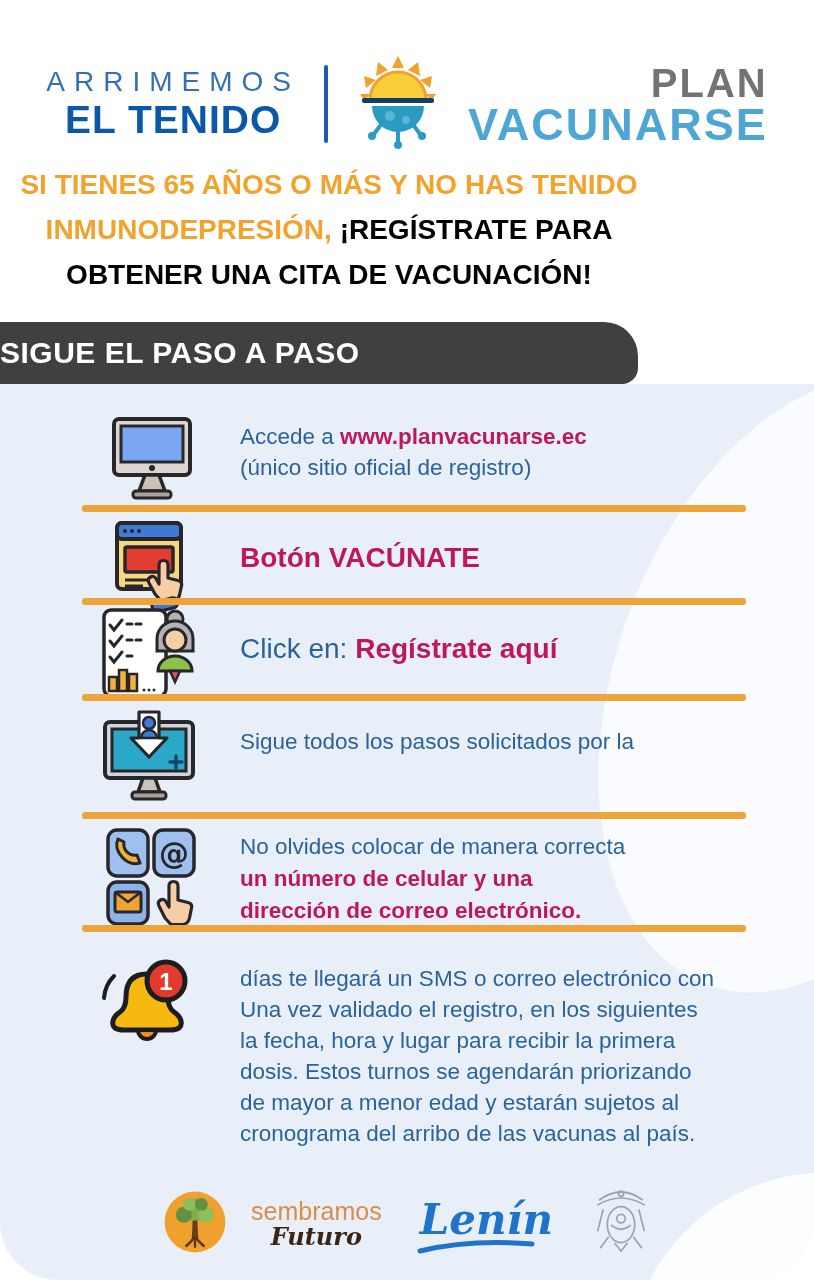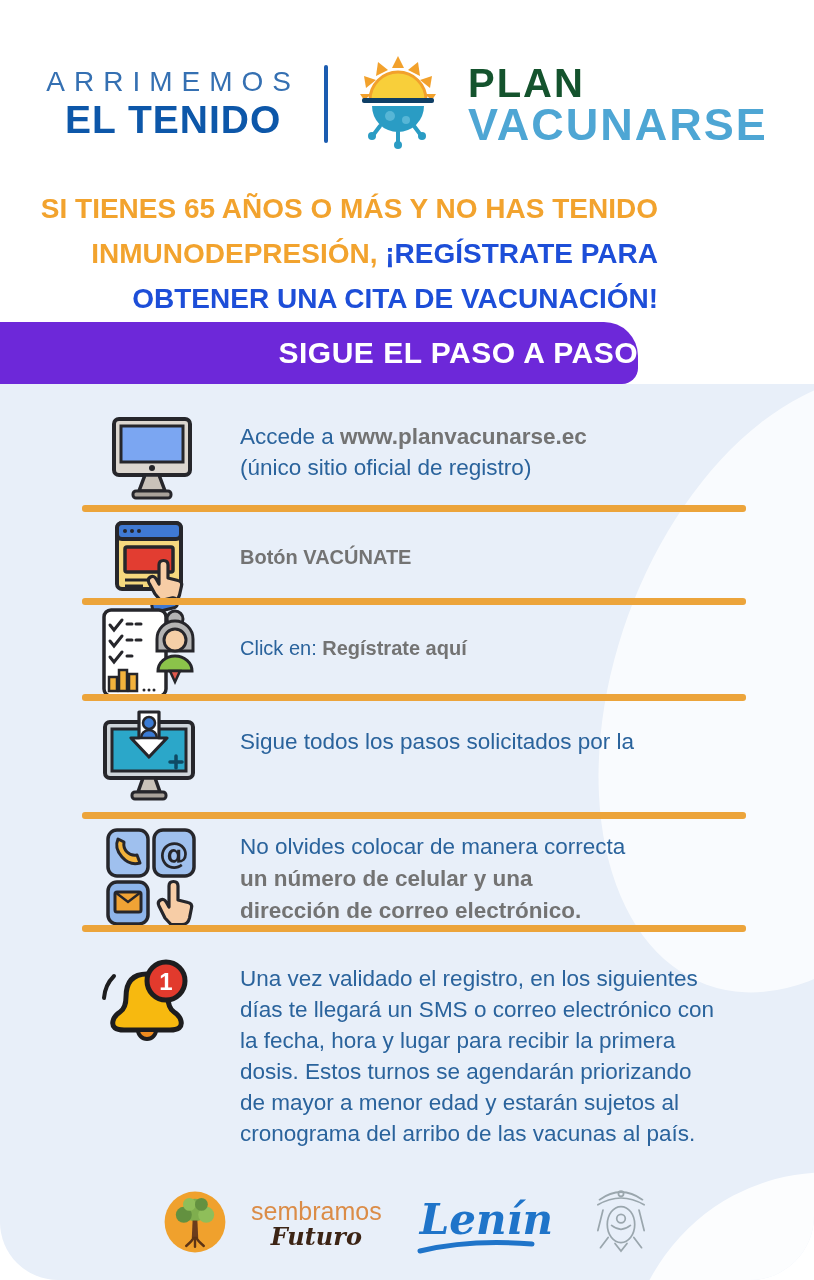--- a/index.html
+++ b/index.html
@@ -13,38 +13,38 @@
   .swoosh2{position:absolute;left:630px;top:780px;width:460px;height:540px;background:#ffffff;
            opacity:.85;border-radius:50%;transform:rotate(-28deg);}
   
   .brand-row{position:absolute;top:54px;left:0;width:814px;display:flex;justify-content:center;
              align-items:center;gap:24px;}
   .brand-left{text-align:center;}
   .brand-l1{font-size:28px;font-weight:400;letter-spacing:9px;color:#3570b2;line-height:32px;}
   .brand-l2{font-size:39px;font-weight:bold;letter-spacing:1px;color:#0d57a9;line-height:44px;}
   .brand-bar{width:4px;height:78px;background:#1b5cb0;border-radius:2px;}
   .brand-right{text-align:left;}
-  .brand-r1{font-size:40px;font-weight:bold;letter-spacing:2px;color:#14532d;line-height:42px;}
+  .brand-r1{font-size:40px;font-weight:bold;letter-spacing:2px;color:#737373;line-height:42px;text-align:right;}
   .brand-r2{font-size:45px;font-weight:bold;letter-spacing:2px;color:#4ea6d4;line-height:42px;}
   
-  .headline{position:absolute;top:162px;left:0;width:658px;text-align:right;font-weight:bold;
-            font-size:28px;line-height:45px;margin-top:24px;}
+  .headline{position:absolute;top:162px;left:0;width:658px;text-align:center;font-weight:bold;
+            font-size:28px;line-height:45px;}
   .headline div{white-space:nowrap;}
   .o{color:#f2a32e;}
-  .bl{color:#1d4ed8;}
-  
-  .banner{position:absolute;left:0;top:322px;width:638px;height:62px;background:#6d28d9;
+  .bl{color:#000000;}
+  
+  .banner{position:absolute;left:0;top:322px;width:638px;height:62px;background:#404040;
           border-radius:0 34px 16px 0;color:#ffffff;font-weight:bold;font-size:30px;
-          letter-spacing:.5px;text-align:right;line-height:62px;}
+          letter-spacing:.5px;text-align:left;line-height:62px;}
   
   .icon-box{position:absolute;}
   .step-text{position:absolute;left:240px;font-size:22.5px;line-height:31px;}
-  .step-text.big{font-size:20px;}
+  .step-text.big{font-size:28px;}
   .r{color:#2a639c;font-weight:400;}
-  .b{color:#737373;font-weight:bold;}
+  .b{color:#be185d;font-weight:bold;}
   .divider{position:absolute;left:82px;width:664px;height:7px;background:#eca43b;border-radius:3px;}
   
   .footer{position:absolute;top:1186px;left:0;width:814px;display:flex;justify-content:center;
           align-items:center;gap:38px;}
   .sembramos{display:flex;align-items:center;gap:24px;}
   .semb-txt{display:flex;flex-direction:column;align-items:center;}
   .semb-word{font-size:25px;color:#db8c47;line-height:26px;}
   .futuro-word{font-family:"DejaVu Serif",serif;font-style:italic;font-weight:bold;font-size:24px;
                color:#3c2415;line-height:26px;}
   .lenin{position:relative;font-family:"DejaVu Serif",serif;font-style:italic;font-weight:bold;
@@ -216,22 +216,22 @@
   <div class="icon-box" style="left:98px;top:956px;">
     <svg width="100" height="98" viewBox="0 0 100 98">
       <path d="M16 20 q-9 9 -10 22" fill="none" stroke="#1d1d1f" stroke-width="4" stroke-linecap="round"></path>
       <path d="M26 74 q-13 0 -11 -9 q1 -5 7 -9 q6 -4 6 -15 q0 -23 21 -23 q21 0 21 23 q0 11 6 15 q6 4 7 9 q2 9 -11 9 Z" fill="#f7b90f" stroke="#1d1d1f" stroke-width="5" stroke-linejoin="round"></path>
       <path d="M40 74 a9 9 0 0 0 18 0 Z" fill="#ef8b1f" stroke="#1d1d1f" stroke-width="4"></path>
       <circle cx="68" cy="25" r="19" fill="#e23a2d" stroke="#1d1d1f" stroke-width="5"></circle>
       <text x="68" y="34" text-anchor="middle" font-family="Liberation Sans, sans-serif" font-size="24" font-weight="bold" fill="#ffffff">1</text>
     </svg>
   </div>
   <div class="step-text" style="top:963px;">
+    <div><span class="r">días te llegará un SMS o correo electrónico con</span></div>
     <div><span class="r">Una vez validado el registro, en los siguientes</span></div>
-    <div><span class="r">días te llegará un SMS o correo electrónico con</span></div>
     <div><span class="r">la fecha, hora y lugar para recibir la primera</span></div>
     <div><span class="r">dosis. Estos turnos se agendarán priorizando</span></div>
     <div><span class="r">de mayor a menor edad y estarán sujetos al</span></div>
     <div><span class="r">cronograma del arribo de las vacunas al país.</span></div>
   </div>
 
   <div class="footer">
     <div class="sembramos">
       <span>
         <svg width="64" height="64" viewBox="0 0 80 80">

